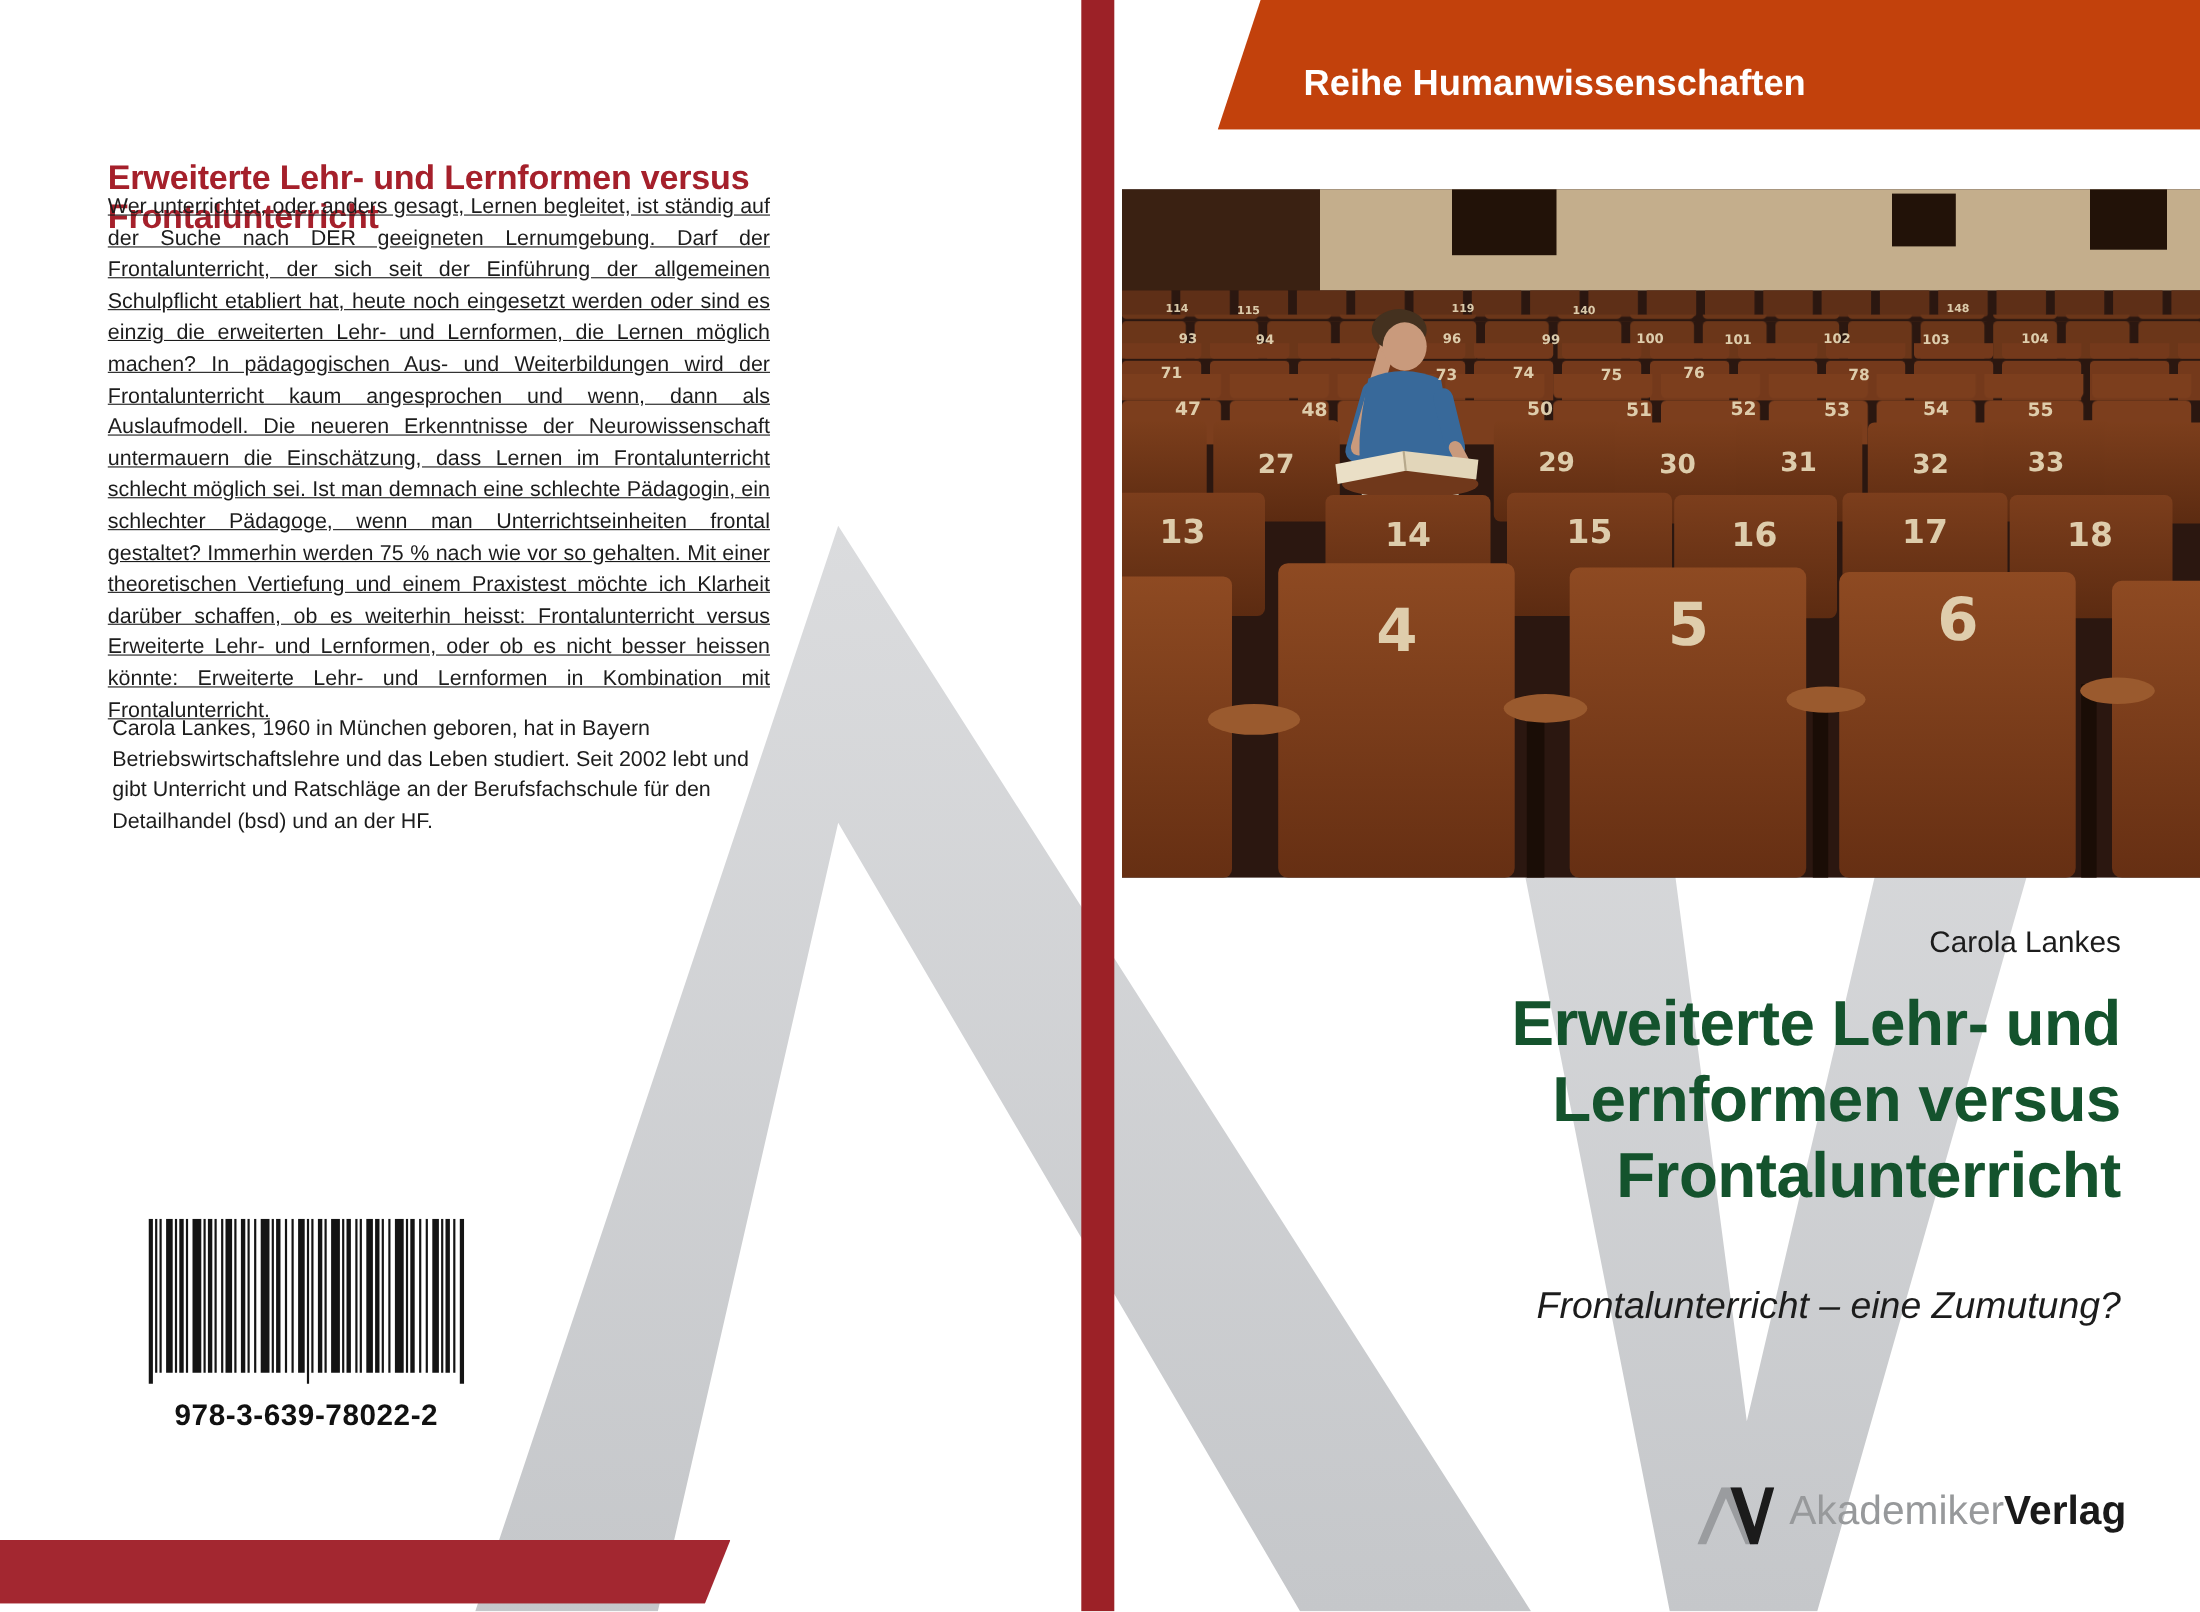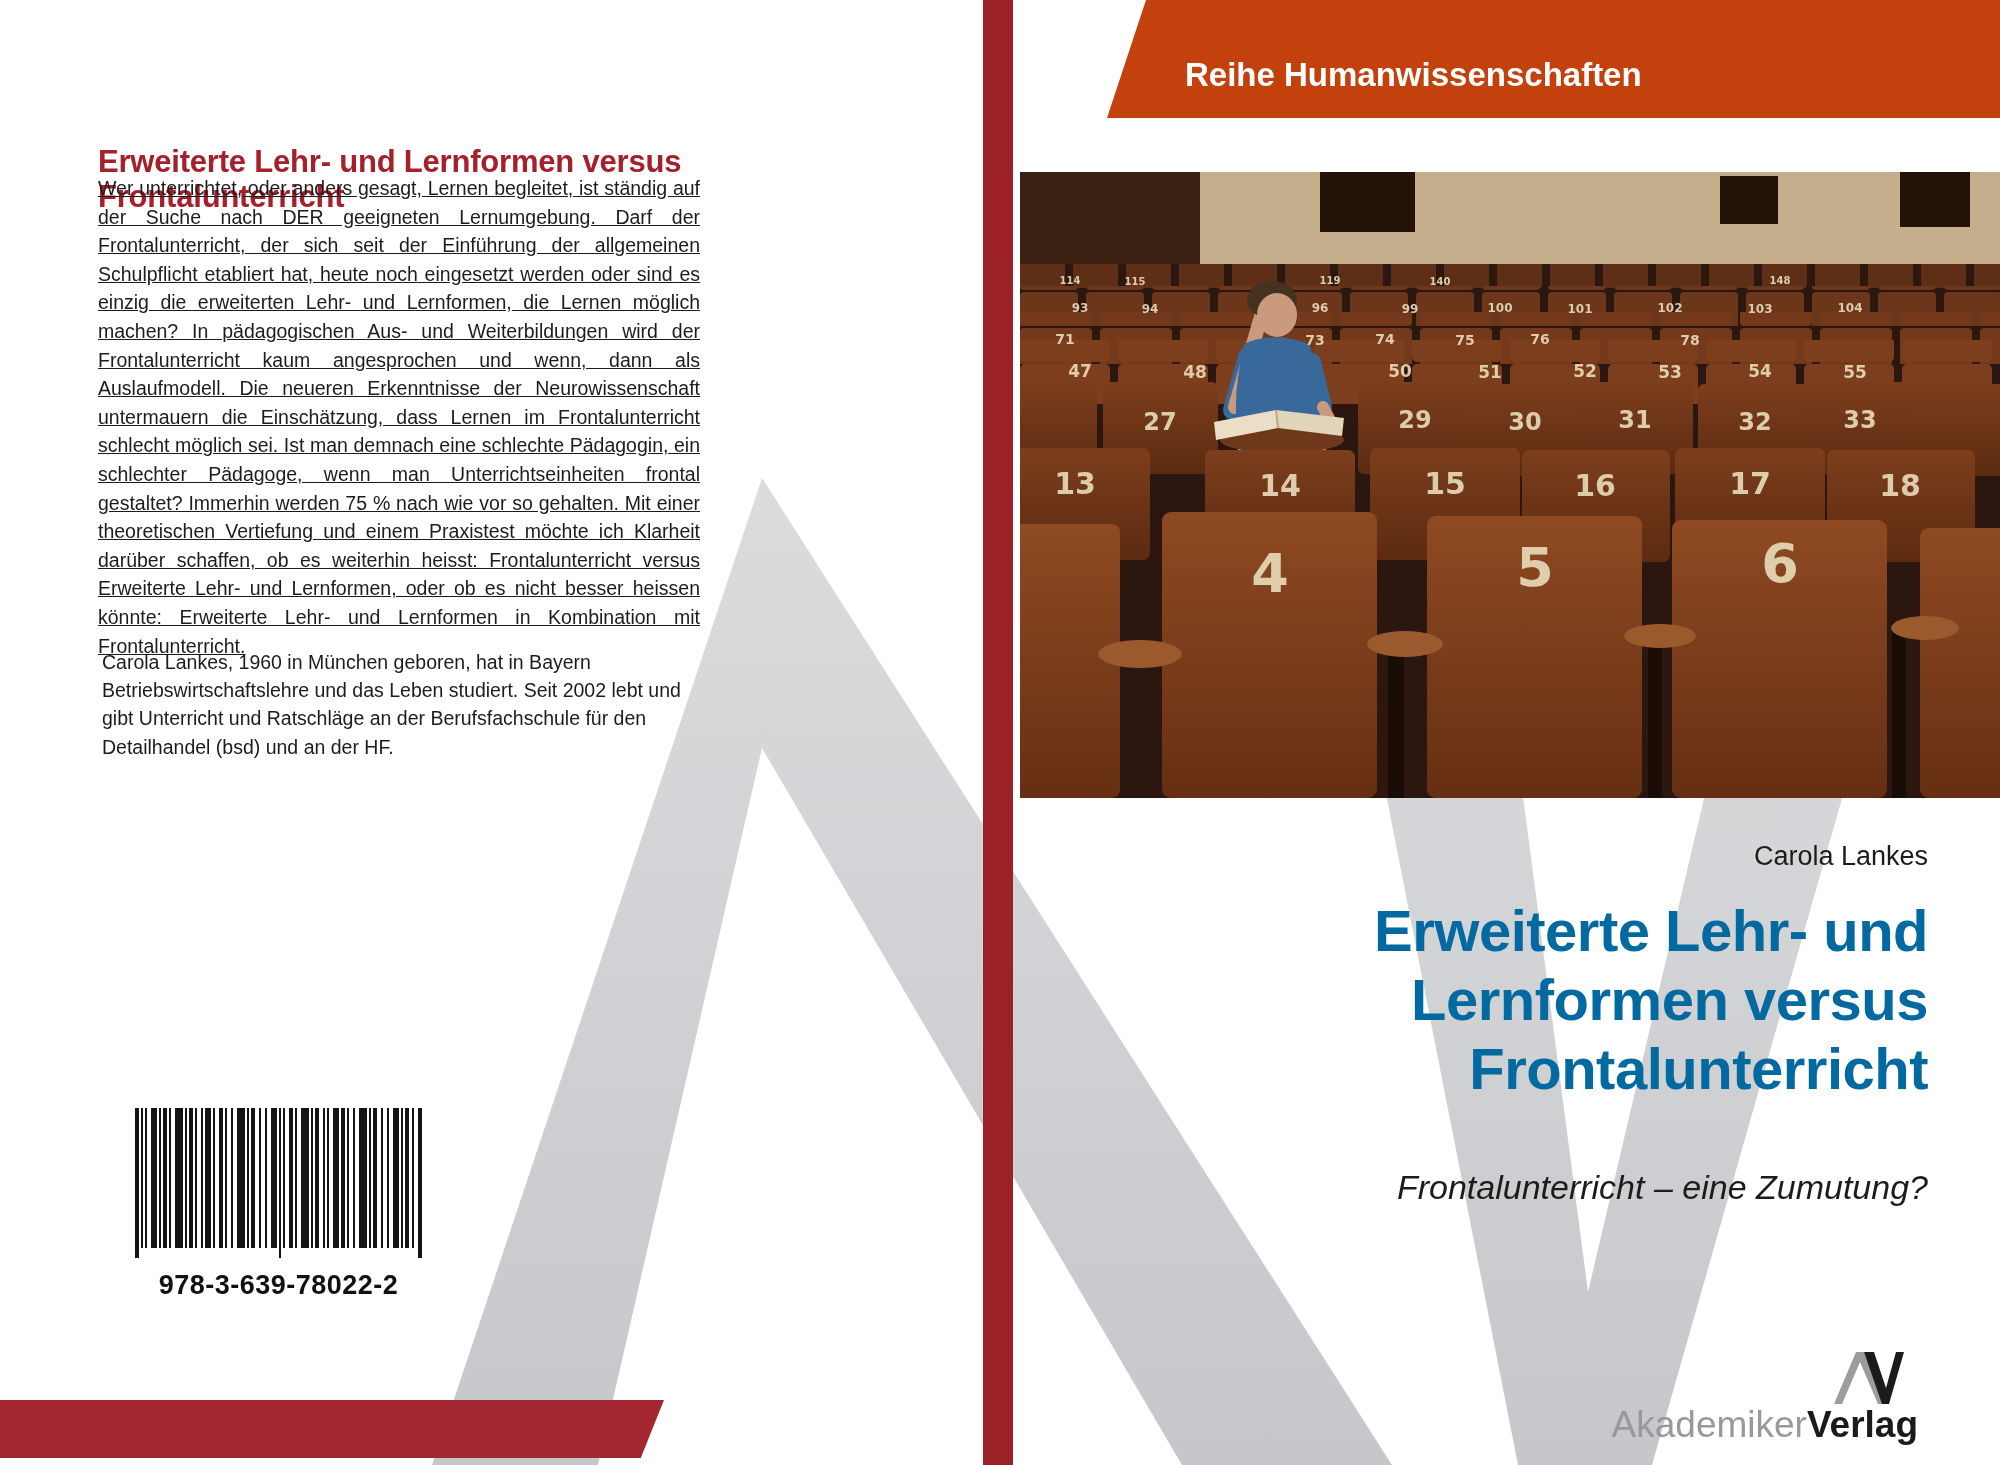--- a/index.html
+++ b/index.html
@@ -20,24 +20,24 @@
   .bottom-bar{position:absolute;left:0;top:1400px;width:664px;height:58px;background:#A32730;
     clip-path:polygon(0 0,100% 0,96.5% 100%,0 100%);z-index:2;}
   
   .banner{position:absolute;left:1100px;top:0;width:900px;height:118px;background:#c2410c;
     clip-path:polygon(46px 0,100% 0,100% 100%,7px 100%);z-index:2;}
   .banner span{display:block;padding:56px 0 0 85px;color:#ffffff;font-size:33px;font-weight:bold;}
   .photo{position:absolute;left:1020px;top:172px;width:980px;height:626px;z-index:2;}
   .fc-author{position:absolute;right:72px;top:841px;width:860px;text-align:right;z-index:3;
     color:#1C1C1C;font-size:27px;}
   .fc-title{position:absolute;right:72px;top:896px;width:900px;text-align:right;z-index:3;
-    color:#0369a1;font-size:58px;font-weight:bold;line-height:69px;letter-spacing:-0.5px;white-space:nowrap;}
+    color:#14532d;font-size:58px;font-weight:bold;line-height:69px;letter-spacing:-0.5px;white-space:nowrap;}
   .fc-subtitle{position:absolute;right:72px;top:1168px;width:900px;text-align:right;z-index:3;
     color:#1C1C1C;font-size:34px;font-style:italic;}
-  .publisher{position:absolute;right:82px;top:1352px;display:flex;align-items:flex-end;z-index:3;flex-direction:column;}
+  .publisher{position:absolute;right:67px;top:1352px;display:flex;align-items:flex-start;z-index:3;}
   .publisher .mono{margin-right:14px;}
   .publisher .pname{font-size:37px;}
   .pgray{color:#97999B;}
   .pblack{color:#1A1A1A;font-weight:bold;}
   .seatnum{font-family:"DejaVu Sans",sans-serif;font-weight:bold;fill:#E7D9B8;opacity:0.92;}
 </style>
 </head>
 <body>
 
 <div class="page">

